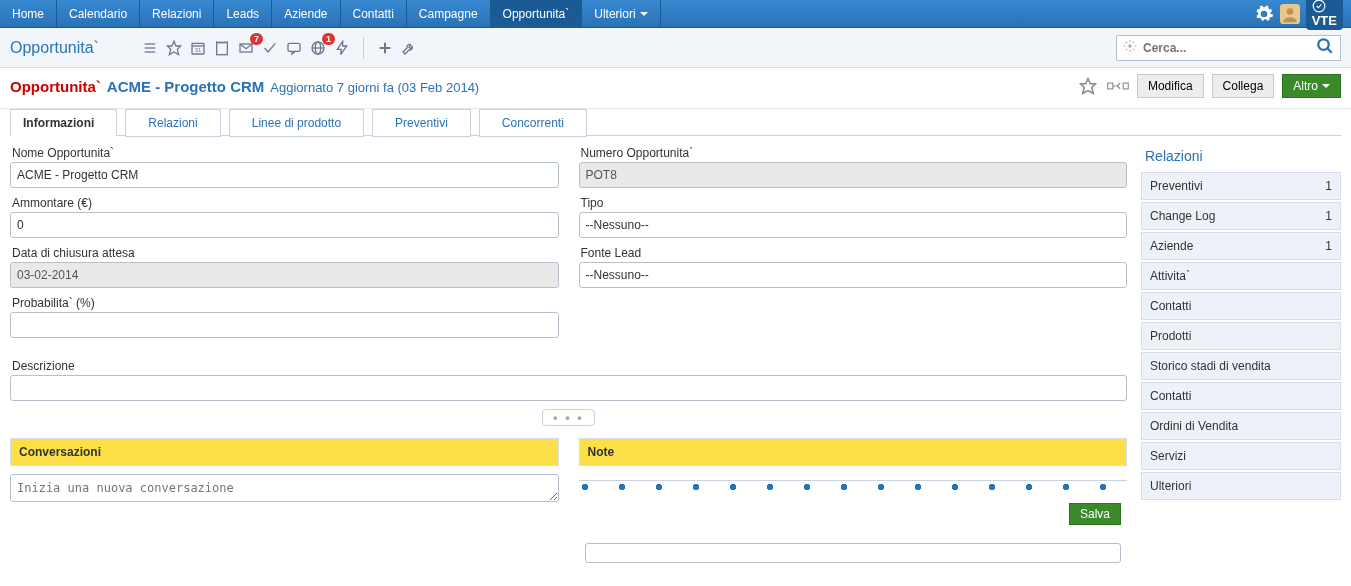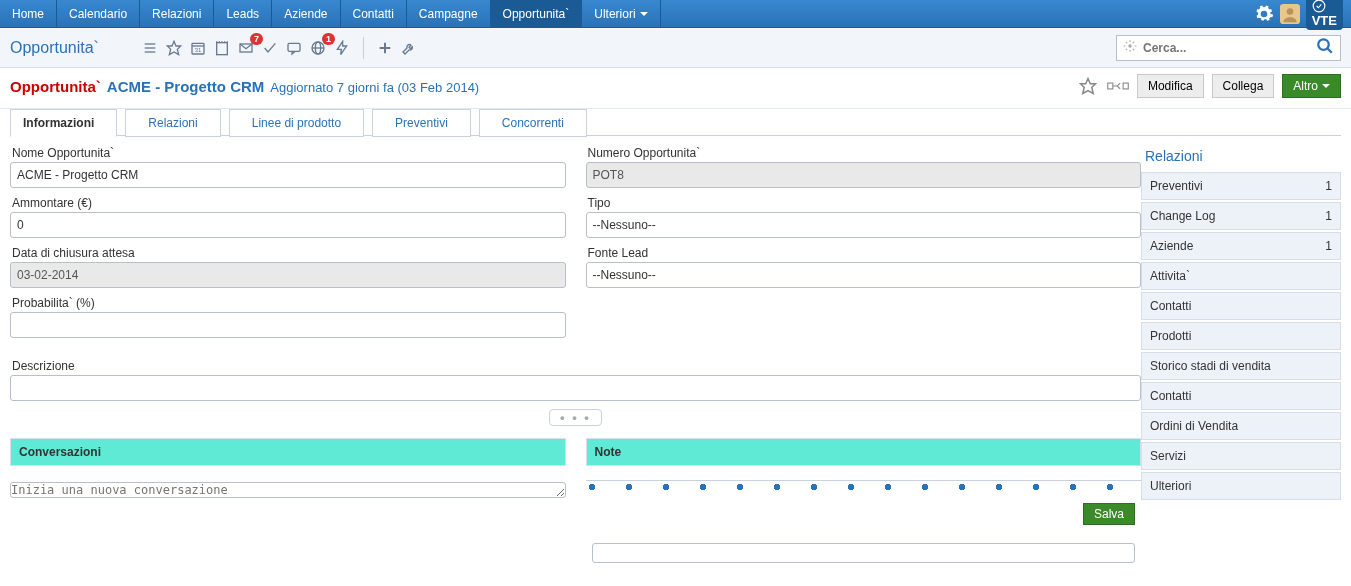--- a/index.html
+++ b/index.html
@@ -34,35 +34,35 @@
 .header-actions .ibtn { width:22px; height:22px; display:flex; align-items:center; justify-content:center; cursor:pointer; color:#666;}
 .btn { background:#ededed; border:1px solid #c9c9c9; padding:4px 10px; font-size:12px; cursor:pointer; }
 .btn-green { background:#3a8a2a; color:#fff; border:1px solid #2e6f20; display:flex; align-items:center; }
 .btn-green .caret { border-top-color:#fff; }
 
 .tabs-row { display:flex; gap:8px; padding: 0 10px; margin-top:-1px; }
 .tab { border:1px solid #c9d3e0; background:#fff; color:#2a72b7; padding:6px 22px; font-size:12px; cursor:pointer; position:relative; top:1px;}
 .tab.active { font-weight:bold; color:#333; border-bottom:1px solid #fff; z-index:2;padding-left:12px;}
 .tabs-underline { border-bottom:1px solid #c9d3e0; margin: -1px 10px 0 10px; }
 
-.content { display:flex; padding: 10px; }
+.content { display:flex; padding: 10px; gap:14px; }
 .form-area { flex:1; }
 .form-cols { display:flex; gap:20px; }
 .form-col { flex:1; display:flex; flex-direction:column; }
 .field { margin-bottom: 8px; }
 .field-label { color:#333; font-size:12px; margin-bottom:2px; padding-left:2px;}
 .field-input { width:100%; border:1px solid #b6bfcc; border-radius:3px; padding:4px 6px; font-size:12px; color:#333; background:#fff; height:26px; }
 .field-input.readonly { background:#e9e9e9; color:#555;}
 .ellipsis-btn { display:flex; justify-content:center; margin: 6px 0 12px 0;}
 .ellipsis-btn span { border:1px solid #c9d3e0; border-radius:4px; padding:0 10px; color:#aaa; cursor:pointer; letter-spacing:2px; font-weight:bold;}
 
 .panels { display:flex; gap:20px; }
 .panel { flex:1; }
-.panel-head { background:#5eead4; border:1px solid #d7dee7; padding:6px 8px; font-weight:bold; font-size:12px;}
-.conv-box { width:100%; border:1px solid #b6bfcc; border-radius:3px; font-size:12px; color:#888; height:16px; margin-top:16px; resize:both;}
+.panel-head { background:#fde047; border:1px solid #d7dee7; padding:6px 8px; font-weight:bold; font-size:12px;}
+.conv-box { width:100%; border:1px solid #b6bfcc; border-radius:3px; padding:6px; font-size:12px; color:#888; height:28px; margin-top:8px; resize:both;}
 .note-rule { border-top:1px solid #c9d3e0; margin:14px 0 4px 0; position:relative;}
 .note-rule::after { content:""; display:block; height:12px; background-image: radial-gradient(circle at 6px 6px, #2a72b7 3px, transparent 3px); background-size: 37px 12px; background-repeat: repeat-x; background-position: 0 0;}
 .note-save-row { display:flex; justify-content:flex-end; padding:6px 6px 0 0;}
 .note-save { background:#3a8a2a; color:#fff; border:1px solid #2e6f20; padding:3px 10px; font-size:12px; cursor:pointer;}
 .note-text { border:1px solid #b6bfcc; border-radius:3px; min-height:20px; margin:18px 6px 0 6px;}
 
 .side { width:200px; }
 .side-title { color:#2a72b7; font-size:14px; padding:2px 4px 8px 4px;}
 .side-item { background:#edf2f9; border:1px solid #d7dee7; padding:6px 8px; margin-bottom:2px; font-size:12px; color:#333; display:flex; justify-content:space-between; cursor:pointer;}
 .side-item .cnt { color:#333;}

